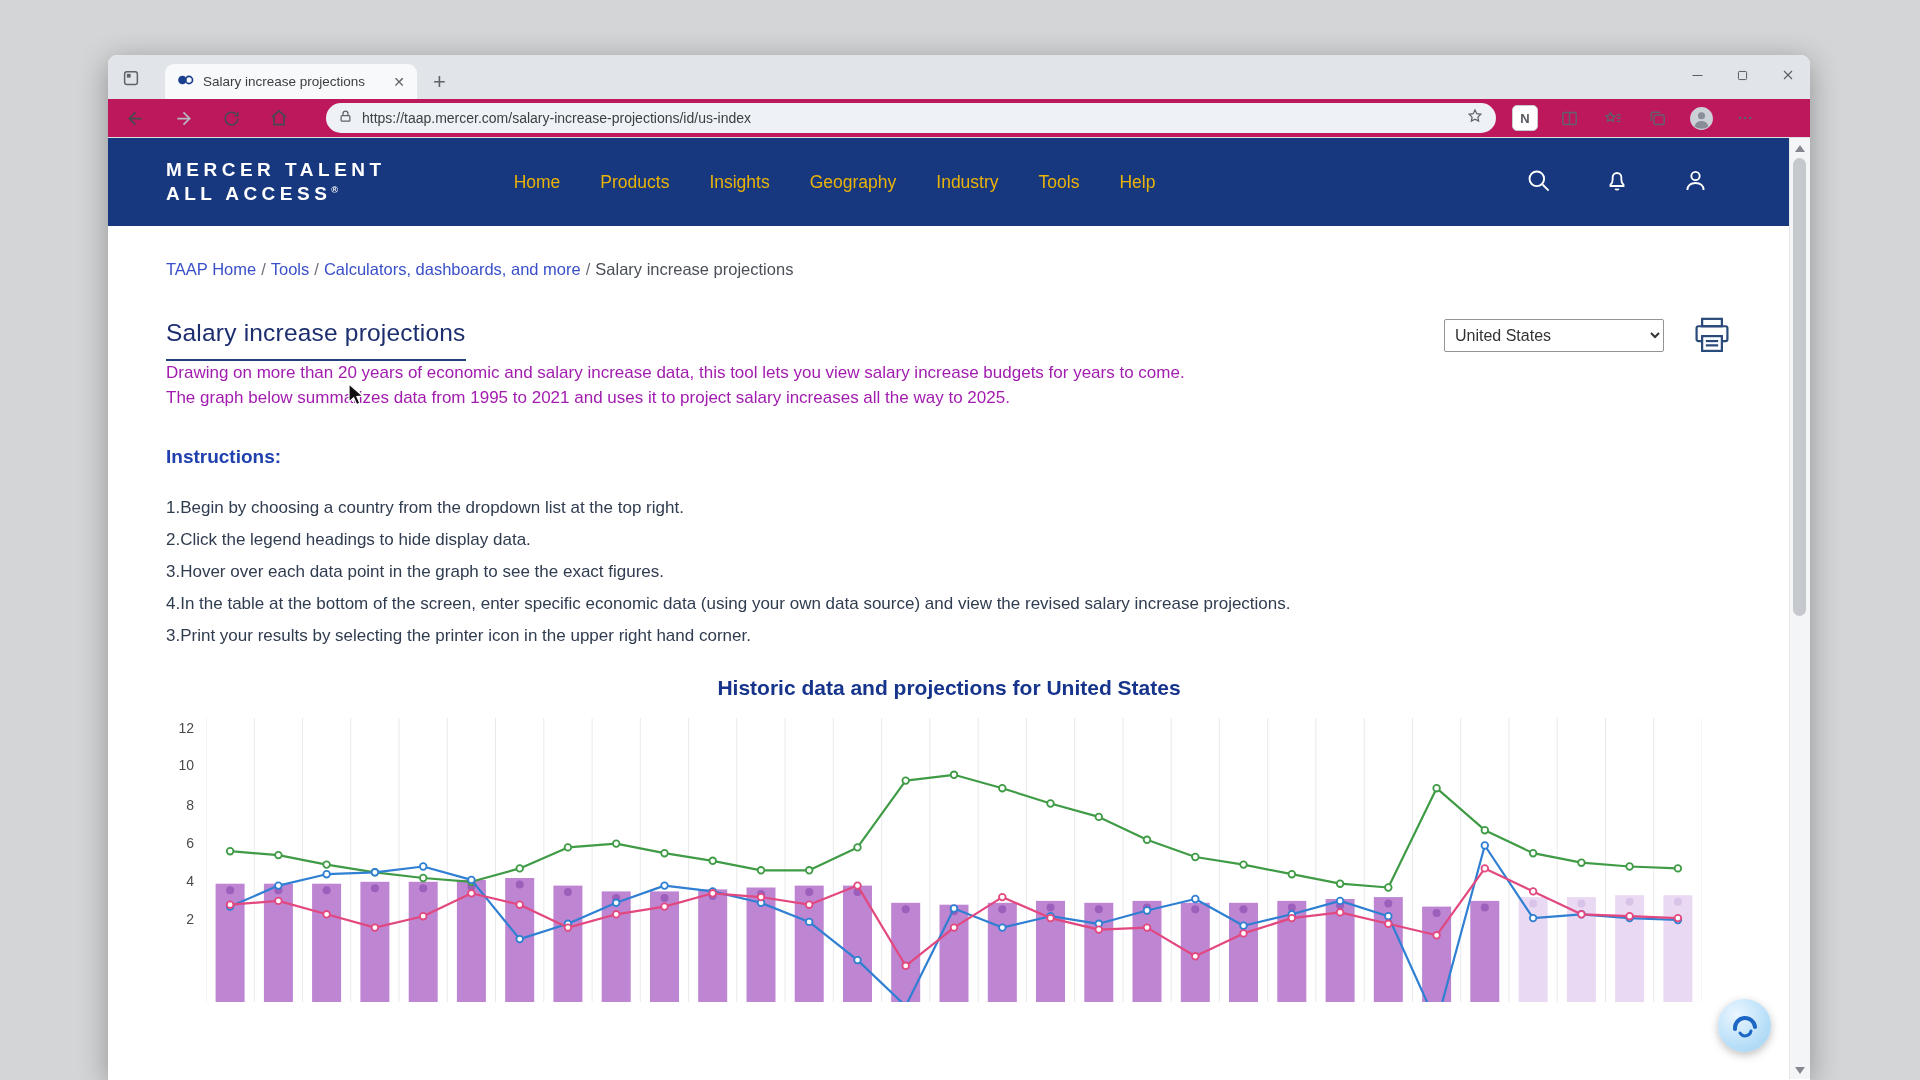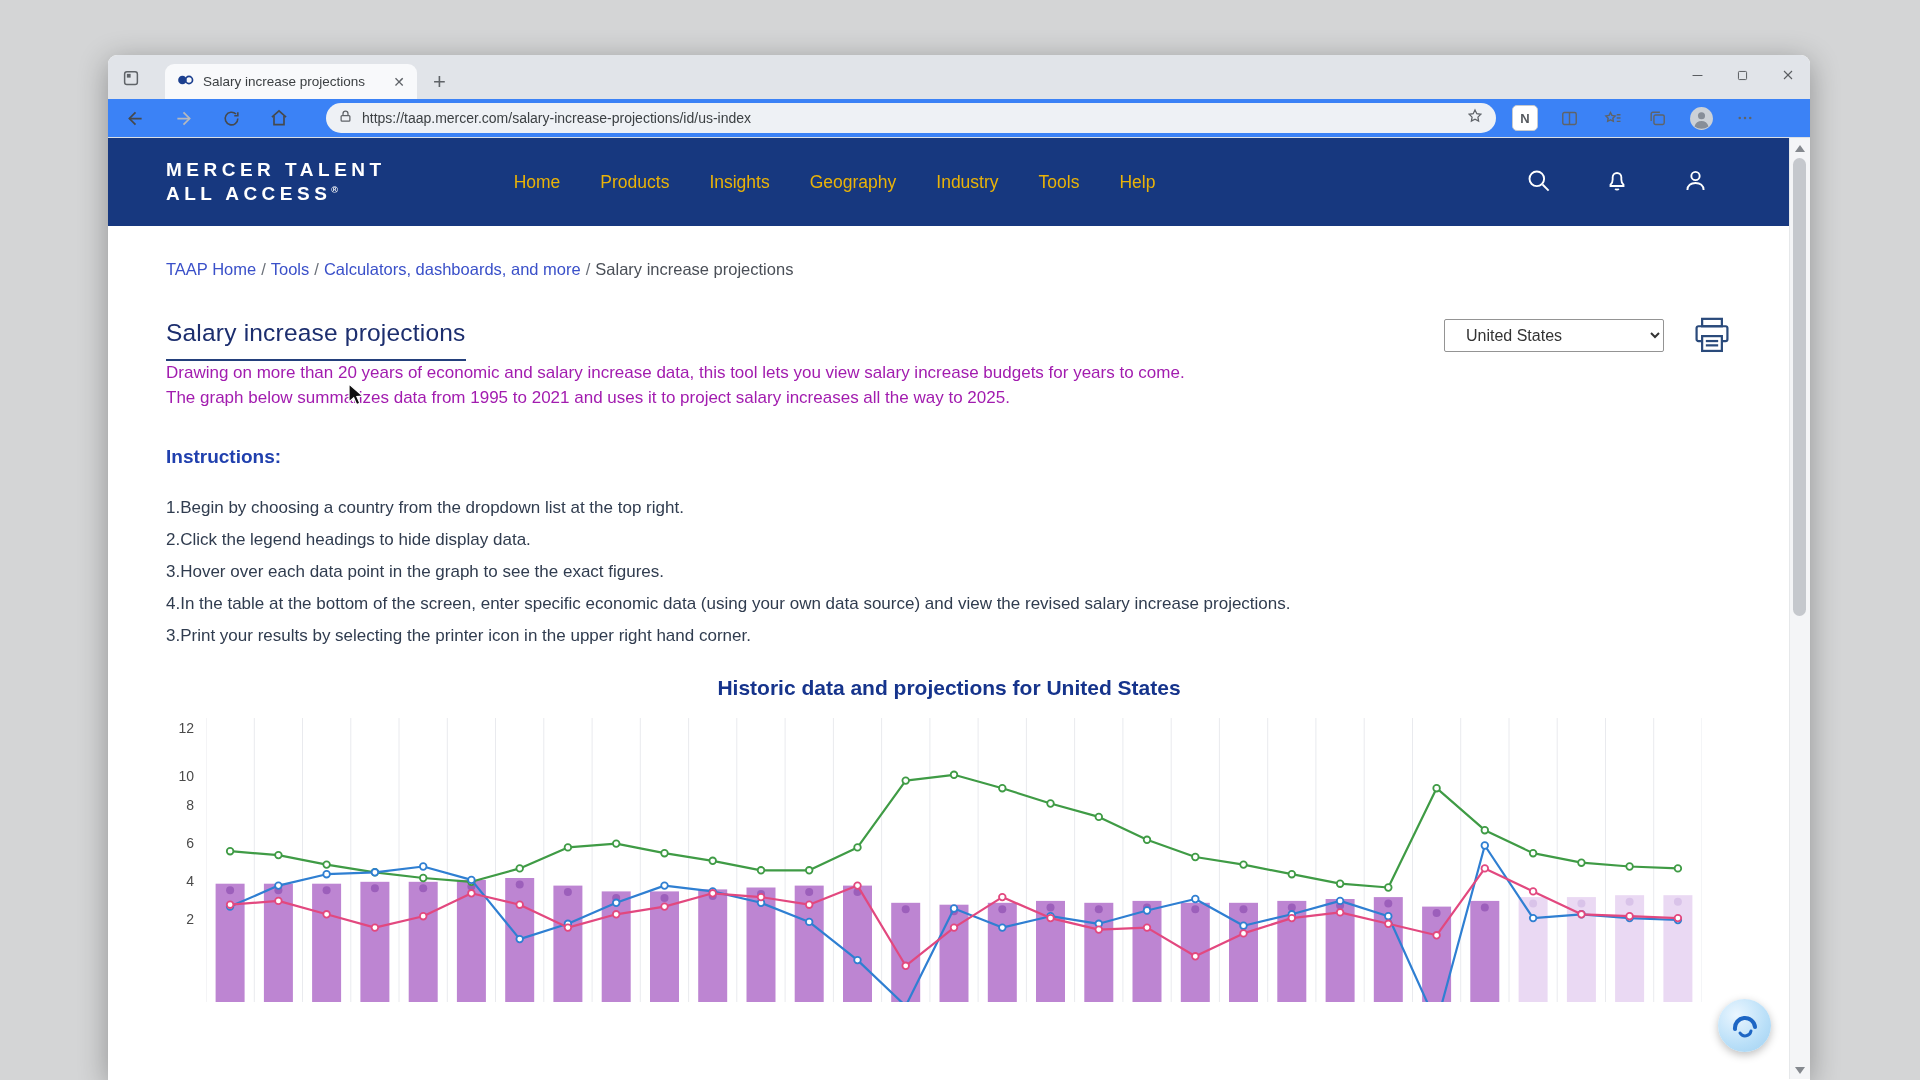--- a/index.html
+++ b/index.html
@@ -10,21 +10,21 @@
   
   .tabstrip{height:44px;background:#e1e4e9;position:relative;display:flex;align-items:flex-end;}
   .tab-activity{position:absolute;left:13px;top:13px;width:20px;height:20px;display:flex;align-items:center;justify-content:center;}
   .tab{margin-left:57px;width:252px;height:35px;background:#f8f9fb;border-radius:9px 9px 0 0;display:flex;align-items:center;padding:0 8px 0 12px;gap:9px;box-sizing:border-box;}
   .tab-title{font-size:13.5px;color:#3c4043;flex:1;white-space:nowrap;overflow:hidden;}
   .tab-close{color:#5f6368;font-size:14px;line-height:14px;padding:2px 4px;}
   .newtab{margin:0 0 6px 10px;color:#5f6368;font-size:22px;line-height:22px;padding:0 6px;}
   .win-controls{position:absolute;right:0;top:0;height:40px;display:flex;}
   .win-btn{width:45px;height:40px;display:flex;align-items:center;justify-content:center;}
 
-  .addressbar{height:39px;background:#3b82f6;border-bottom:1px solid #dcdfe3;display:flex;align-items:center;padding:0 10px;box-sizing:border-box;}
+  .addressbar{height:39px;background:#be185d;border-bottom:1px solid #dcdfe3;display:flex;align-items:center;padding:0 10px;box-sizing:border-box;}
   .chrome-btn{width:34px;height:34px;border-radius:50%;display:flex;align-items:center;justify-content:center;flex:0 0 auto;margin-right:14px;}
   .url-pill{flex:1;max-width:1170px;height:30px;background:#eef1f5;border-radius:15px;display:flex;align-items:center;padding:0 12px;gap:9px;margin-left:16px;box-sizing:border-box;}
   .url-text{font-size:14px;color:#3c4043;flex:1;white-space:nowrap;overflow:hidden;}
   .toolbar-right{display:flex;align-items:center;gap:14px;margin-left:14px;}
   .tb-icon{width:30px;height:30px;display:flex;align-items:center;justify-content:center;}
   .n-badge{width:24px;height:24px;border:1px solid #c7cace;border-radius:5px;background:#fff;color:#55595e;font-weight:bold;font-size:13px;display:flex;align-items:center;justify-content:center;}
 
   
   .page{height:941px;display:flex;background:#fff;}
   .page-main{flex:1;overflow:hidden;}
@@ -36,21 +36,21 @@
   .header-icons{margin-left:auto;display:flex;gap:52px;align-items:center;}
 
   .content{padding:0 57px 0 58px;}
   .breadcrumb{margin-top:34px;font-size:16.5px;color:#5f6570;}
   .breadcrumb a{color:#3a50c9;text-decoration:none;}
   .crumb-sep{color:#6b7079;padding:0 5px;}
   .crumb-current{color:#4a4f57;}
 
   .title-row{margin-top:40px;display:flex;align-items:flex-start;}
   h1.page-title{margin:0;font-size:24.5px;font-weight:500;color:#1c2e6e;letter-spacing:.2px;border-bottom:2px solid #24407c;padding-bottom:12px;}
-  .country-select{margin-left:auto;width:220px;height:33px;font-size:16px;color:#333;background:#fff;border:1px solid #949494;border-radius:2px;padding:0 17px;font-family:"Liberation Sans",sans-serif;}
+  .country-select{margin-left:auto;width:220px;height:33px;font-size:16px;color:#333;background:#fff;border:1px solid #949494;border-radius:2px;padding:0 6px;font-family:"Liberation Sans",sans-serif;}
   .print-btn{margin-left:28px;background:none;border:none;padding:0;margin-top:-2px;}
 
   p.intro{margin:0;font-size:17px;color:#a21caf;line-height:1.45;}
   .p1{margin-top:36px;}
   .p2{margin-top:27px;}
   .instructions-heading{margin:36px 0 0;font-size:19px;color:#2040ae;font-weight:bold;}
   .instr-list{margin-top:24px;font-size:17px;color:#303c4f;line-height:32px;}
   .chart-title{margin:24px 0 0;text-align:center;font-size:21px;color:#16348c;font-weight:bold;}
 
   .chart-wrap{margin-top:18px;display:flex;}
@@ -259,21 +259,21 @@
           </div>
 
           <h2 class="chart-title">Historic data and projections for United States</h2>
 
           <div class="chart-wrap">
             <div class="y-labels" id="y-labels">
                 <div style="top: 193px;">2</div>
                 <div style="top: 154.8px;">4</div>
                 <div style="top: 116.6px;">6</div>
                 <div style="top: 78.4px;">8</div>
-                <div style="top: 50px;">10</div>
+                <div style="top: 39px;">10</div>
                 <div style="top: 2px;">12</div>
               </div>
             <div class="chart-box" id="chart-box"><svg width="1496" height="284" viewBox="0 0 1496 284" xmlns="http://www.w3.org/2000/svg">
                   <line x1="0.0" y1="0" x2="0.0" y2="284" stroke="#e9eaee" stroke-width="1"></line>
                   <line x1="48.3" y1="0" x2="48.3" y2="284" stroke="#e9eaee" stroke-width="1"></line>
                   <line x1="96.5" y1="0" x2="96.5" y2="284" stroke="#e9eaee" stroke-width="1"></line>
                   <line x1="144.8" y1="0" x2="144.8" y2="284" stroke="#e9eaee" stroke-width="1"></line>
                   <line x1="193.0" y1="0" x2="193.0" y2="284" stroke="#e9eaee" stroke-width="1"></line>
                   <line x1="241.3" y1="0" x2="241.3" y2="284" stroke="#e9eaee" stroke-width="1"></line>
                   <line x1="289.5" y1="0" x2="289.5" y2="284" stroke="#e9eaee" stroke-width="1"></line>

